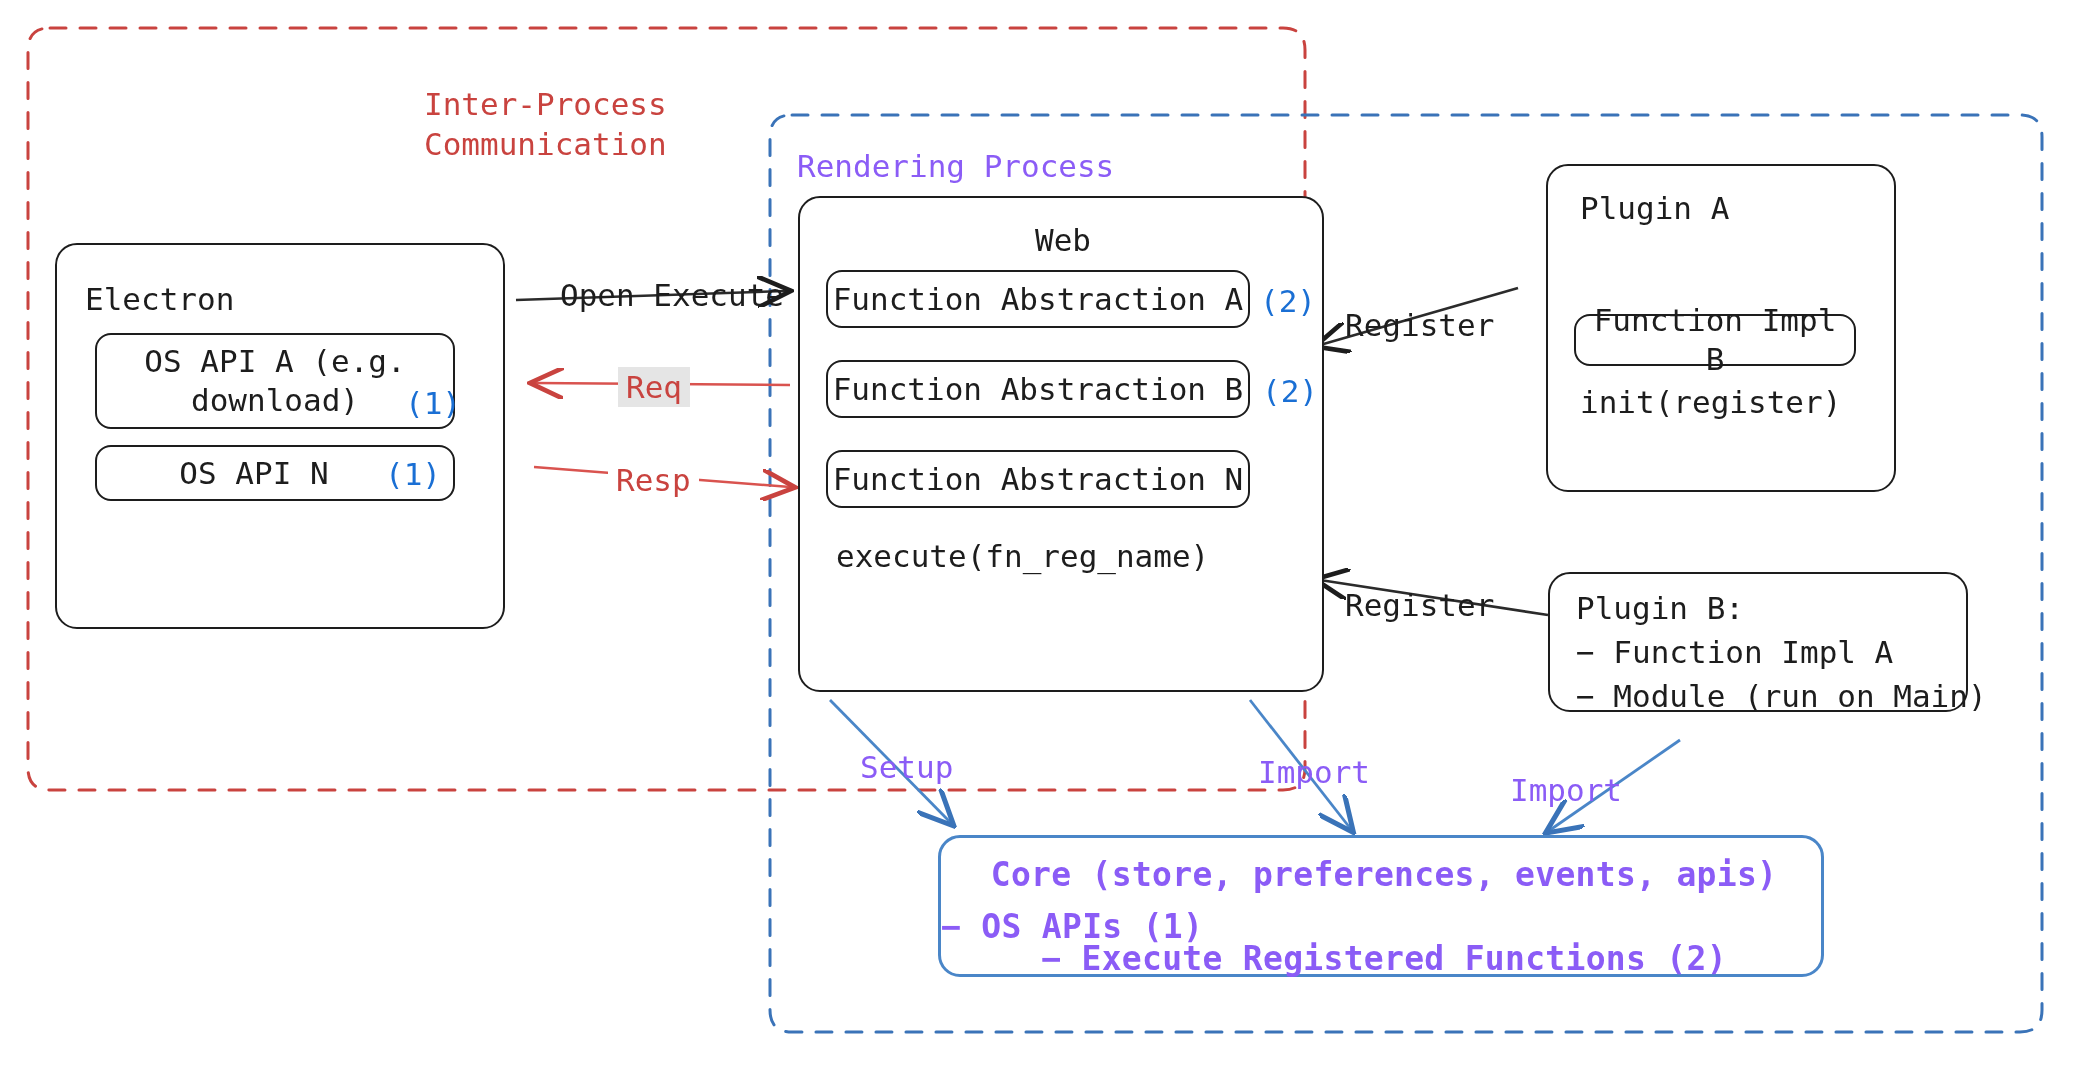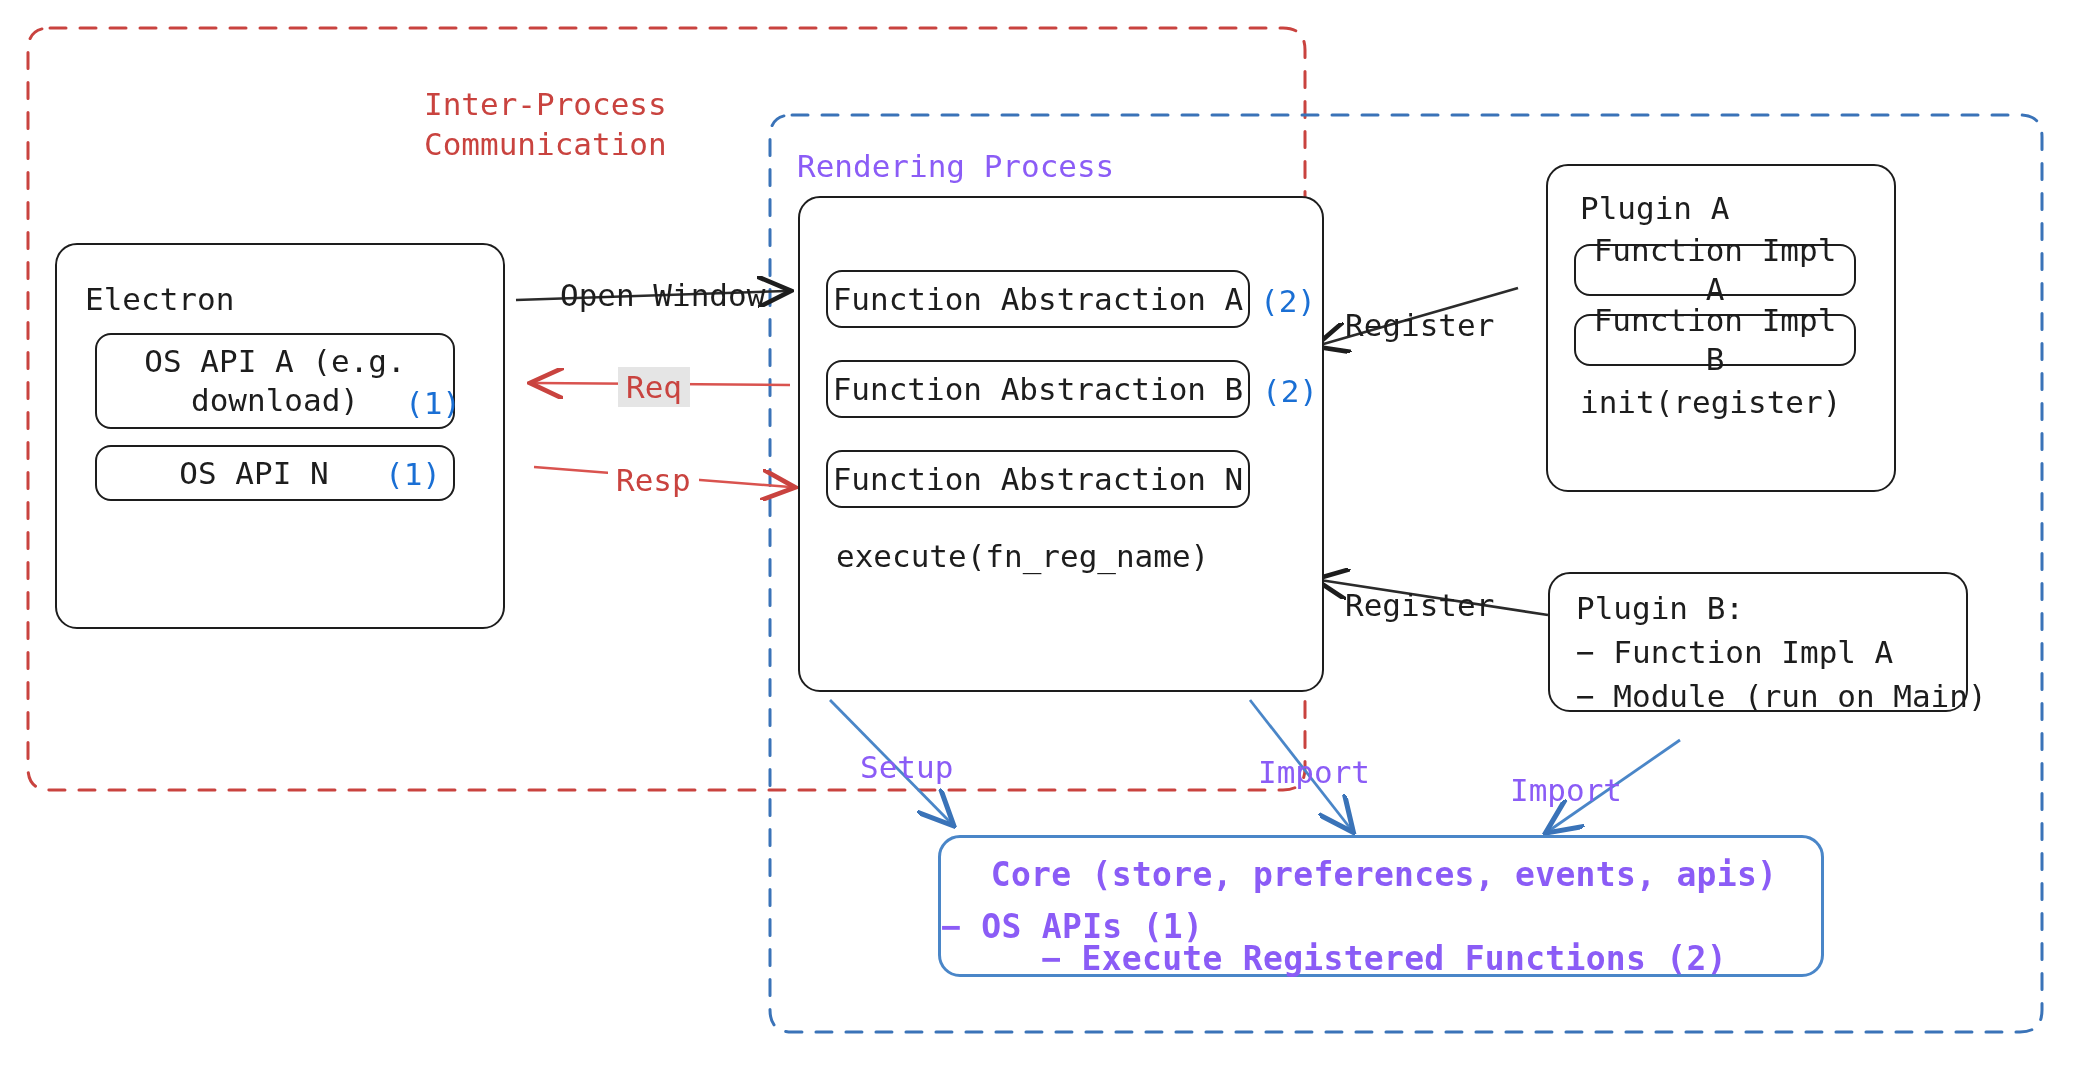--- a/index.html
+++ b/index.html
@@ -131,20 +131,21 @@
     </div>
     <div class="lbl t-badge blu" style="left:348px; top:138px; color:#1a6fd4;">(1)</div>
 
     <div class="innerbox" style="left:38px; top:200px; width:360px; height:56px;">
       <span class="t-node blk ctr" style="margin-right:42px;">OS API N</span>
     </div>
     <div class="lbl t-badge blu" style="left:328px; top:209px; color:#1a6fd4;">(1)</div>
   </div>
 
   <div class="nodebox" style="left:798px; top:196px; width:526px; height:496px;">
+    <div class="lbl t-node blk" style="left:0; top:22px; width:526px; text-align:center;">Web</div>
 
     <div class="innerbox" style="left:26px; top:72px; width:424px; height:58px;">
       <span class="t-node blk">Function Abstraction A</span>
     </div>
     <div class="lbl t-badge" style="left:460px; top:83px; color:#1a6fd4;">(2)</div>
 
     <div class="innerbox" style="left:26px; top:162px; width:424px; height:58px;">
       <span class="t-node blk">Function Abstraction B</span>
     </div>
     <div class="lbl t-badge" style="left:462px; top:173px; color:#1a6fd4;">(2)</div>
@@ -152,44 +153,41 @@
     <div class="innerbox" style="left:26px; top:252px; width:424px; height:58px;">
       <span class="t-node blk">Function Abstraction N</span>
     </div>
 
     <div class="lbl t-node blk" style="left:36px; top:338px;">execute(fn_reg_name)</div>
   </div>
 
   <div class="nodebox" style="left:1546px; top:164px; width:350px; height:328px;">
     <div class="lbl t-plugin blk" style="left:32px; top:22px;">Plugin A</div>
 
-    <div class="innerbox" style="left:26px; top:78px; width:282px; height:52px;">
-      <span class="t-plugin blk">Function Impl A</span>
-    </div>
 
     <div class="innerbox" style="left:26px; top:148px; width:282px; height:52px;">
       <span class="t-plugin blk">Function Impl B</span>
     </div>
 
     <div class="lbl t-plugin blk" style="left:32px; top:216px;">init(register)</div>
   </div>
 
   <div class="nodebox" style="left:1548px; top:572px; width:420px; height:140px;">
     <div class="lbl t-plugin blk" style="left:26px; top:14px;">Plugin B:</div>
     <div class="lbl t-plugin blk" style="left:26px; top:58px;">− Function Impl A</div>
     <div class="lbl t-plugin blk" style="left:26px; top:102px;">− Module (run on Main)</div>
   </div>
 
   <div class="nodebox" style="left:938px; top:835px; width:886px; height:142px; border-color:#4a86c8; border-width:3px;">
     <div class="lbl t-core blu" style="left:0; top:16px; width:886px; text-align:center;">Core (store, preferences, events, apis)</div>
     <div class="lbl t-core blu" style="left:0; top:68px; width:886px; ">− OS APIs (1)</div>
     <div class="lbl t-core blu" style="left:0; top:100px; width:886px; text-align:center;">− Execute Registered Functions (2)</div>
   </div>
 
-  <div class="lbl t-edge blk" style="left:560px; top:275px;">Open Window</div>
+  <div class="lbl t-edge blk" style="left:560px; top:275px;">Open Execute</div>
 
   <div class="lbl t-edge red" style="left:618px; top:367px; background:#e5e5e5; padding:0 8px;">Req</div>
 
   <div class="lbl t-edge red" style="left:608px; top:460px; background:#fff; padding:0 8px;">Resp</div>
 
   <div class="lbl t-edge blk" style="left:1345px; top:305px;">Register</div>
 
   <div class="lbl t-edge blk" style="left:1345px; top:585px;">Register</div>
 
   <div class="lbl t-edge blu" style="left:860px; top:747px;">Setup</div>

